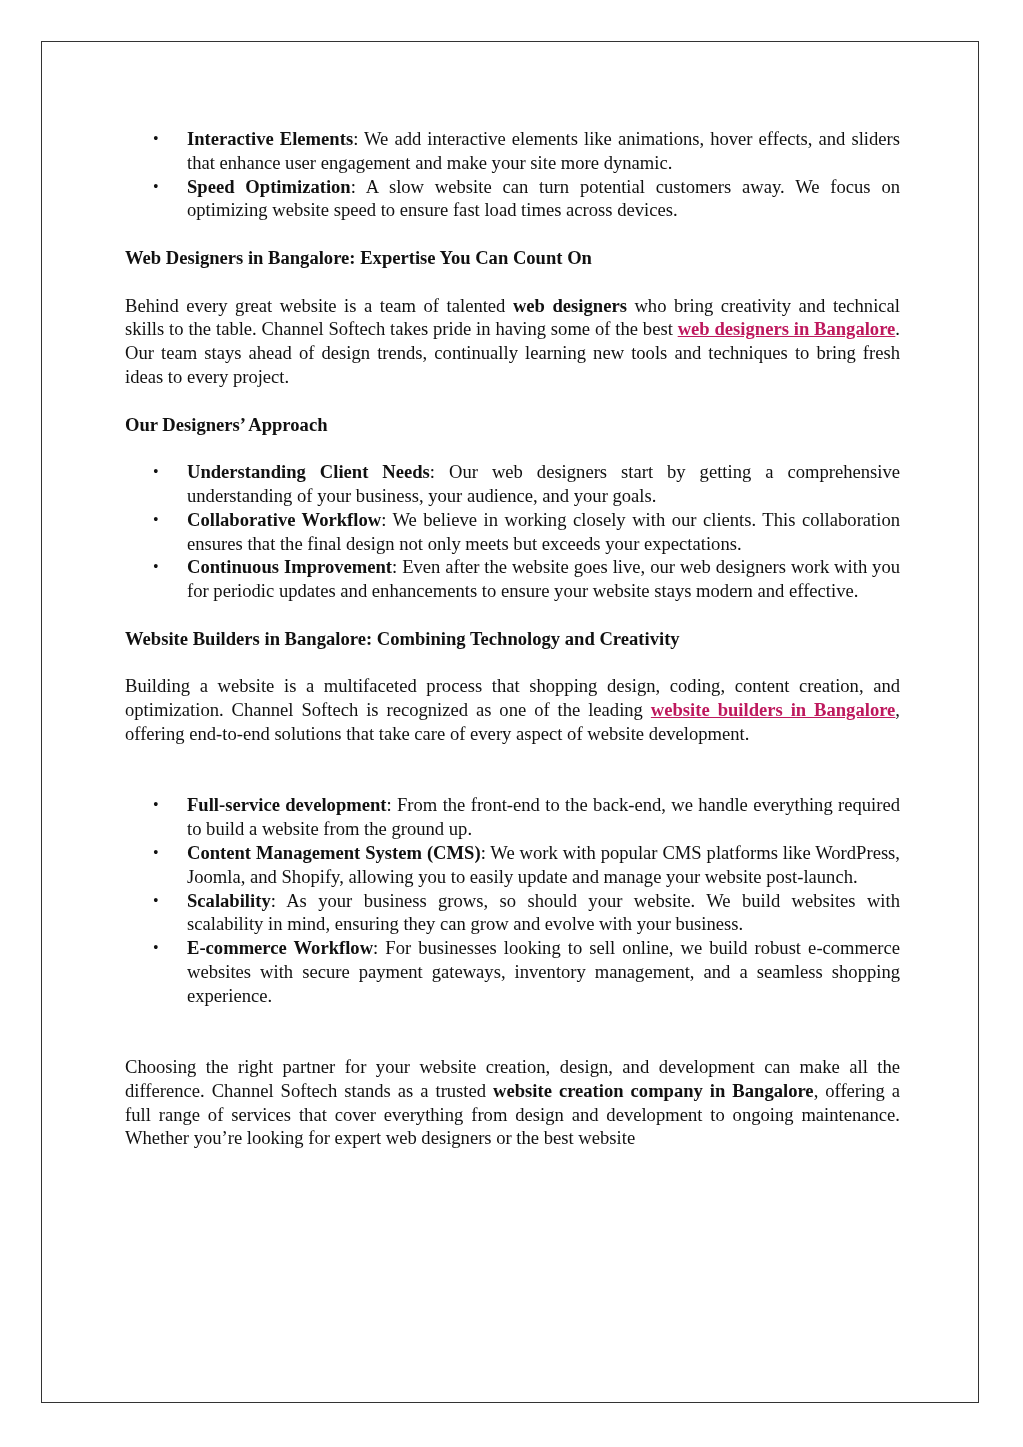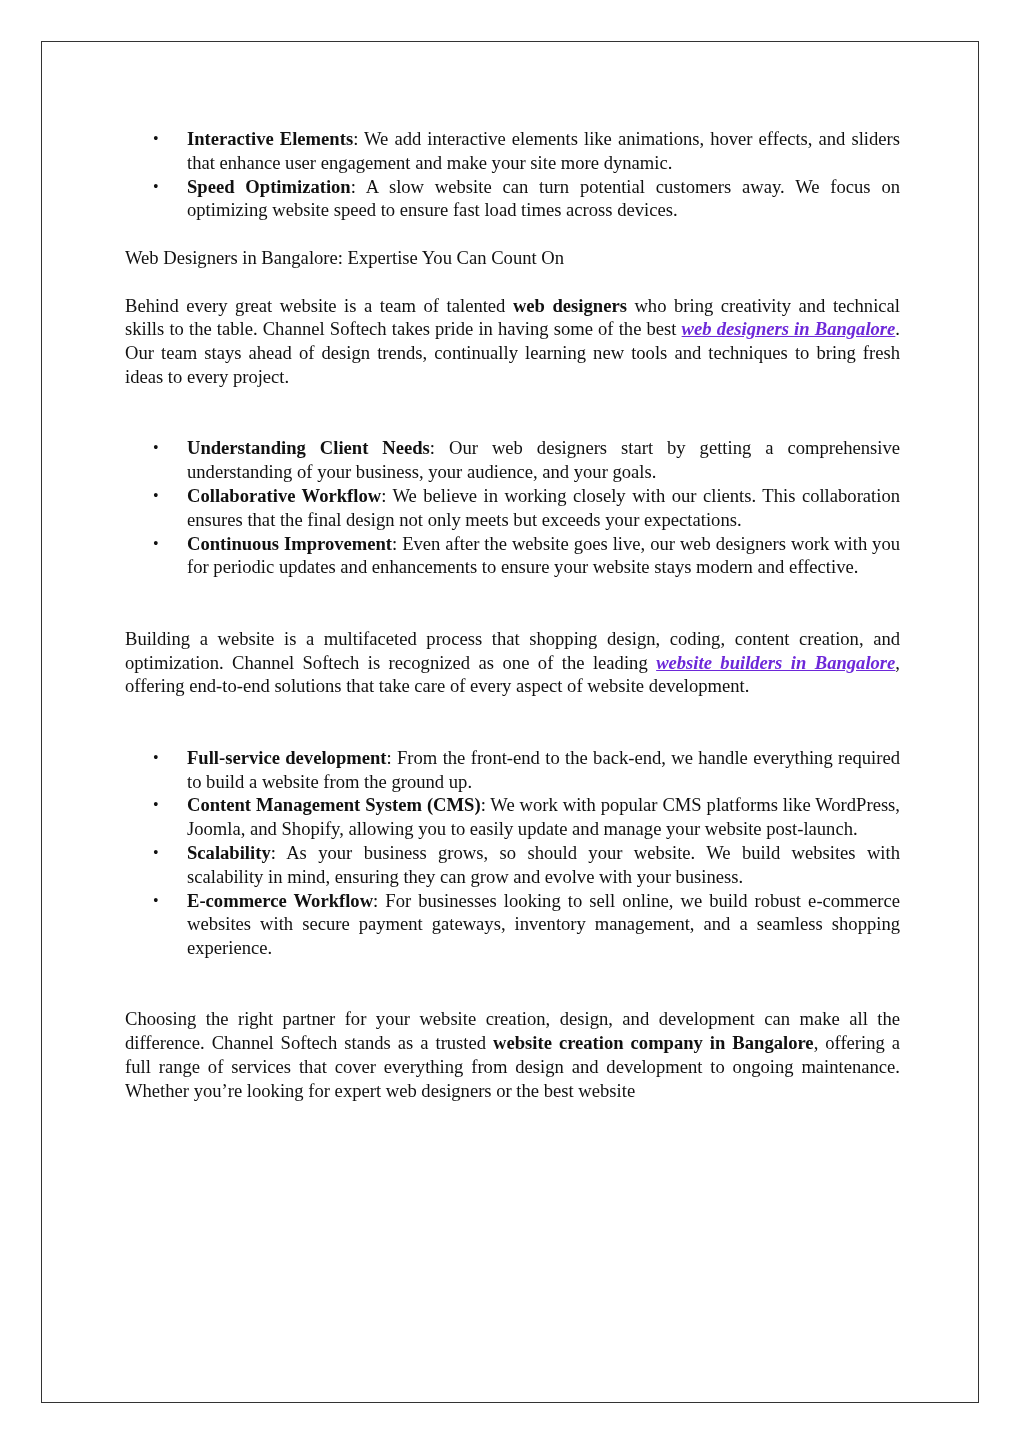--- a/index.html
+++ b/index.html
@@ -9,51 +9,53 @@
     border: 1px solid #333333; box-sizing: border-box; background: #fff;
   }
   .content {
     position: absolute; left: 83px; top: 85px; width: 775px;
     font-family: "Liberation Serif", serif; font-size: 18.6px; line-height: 23.8px;
     color: #111111; text-align: justify;
   }
   ul { margin: 0; padding: 0; list-style: none; }
   li { position: relative; padding-left: 62px; }
   li .bullet { position: absolute; left: 28px; top: 0; font-size: 16px; }
-  .h { font-weight: normal; margin: 0; }
+  .h { font-weight: bold; margin: 0; }
   p { margin: 0; }
   .gap { height: 23.8px; }
-  a { color: #6d28d9; font-weight: bold; text-decoration: underline; font-style: italic; }
+  a { color: #be185d; font-weight: bold; text-decoration: underline; }
   b { font-weight: bold; }
 </style>
 </head>
 <body>
 
 <div class="page">
   <div class="content">
 
     <ul>
       <li><span class="bullet">•</span><b>Interactive Elements</b><span>: We add interactive elements like animations, hover effects, and sliders that enhance user engagement and make your site more dynamic.</span></li>
       <li><span class="bullet">•</span><b>Speed Optimization</b><span>: A slow website can turn potential customers away. We focus on optimizing website speed to ensure fast load times across devices.</span></li>
     </ul>
     <div class="gap"></div>
 
     <p class="h">Web Designers in Bangalore: Expertise You Can Count On</p>
     <div class="gap"></div>
     <p><span>Behind every great website is a team of talented </span><b>web designers</b><span> who bring creativity and technical skills to the table. Channel Softech takes pride in having some of the best </span><a>web designers in Bangalore</a><span>. Our team stays ahead of design trends, continually learning new tools and techniques to bring fresh ideas to every project.</span></p>
     <div class="gap"></div>
 
+    <p class="h">Our Designers’ Approach</p>
     <div class="gap"></div>
     <ul>
       <li><span class="bullet">•</span><b>Understanding Client Needs</b><span>: Our web designers start by getting a comprehensive understanding of your business, your audience, and your goals.</span></li>
       <li><span class="bullet">•</span><b>Collaborative Workflow</b><span>: We believe in working closely with our clients. This collaboration ensures that the final design not only meets but exceeds your expectations.</span></li>
       <li><span class="bullet">•</span><b>Continuous Improvement</b><span>: Even after the website goes live, our web designers work with you for periodic updates and enhancements to ensure your website stays modern and effective.</span></li>
     </ul>
     <div class="gap"></div>
 
+    <p class="h">Website Builders in Bangalore: Combining Technology and Creativity</p>
     <div class="gap"></div>
     <p><span>Building a website is a multifaceted process that shopping design, coding, content creation, and optimization. Channel Softech is recognized as one of the leading </span><a>website builders in Bangalore</a><span>, offering end-to-end solutions that take care of every aspect of website development.</span></p>
     <div class="gap"></div>
 
     <div class="gap"></div>
     <ul>
       <li><span class="bullet">•</span><b>Full-service development</b><span>: From the front-end to the back-end, we handle everything required to build a website from the ground up.</span></li>
       <li><span class="bullet">•</span><b>Content Management System (CMS)</b><span>: We work with popular CMS platforms like WordPress, Joomla, and Shopify, allowing you to easily update and manage your website post-launch.</span></li>
       <li><span class="bullet">•</span><b>Scalability</b><span>: As your business grows, so should your website. We build websites with scalability in mind, ensuring they can grow and evolve with your business.</span></li>
       <li><span class="bullet">•</span><b>E-commerce Workflow</b><span>: For businesses looking to sell online, we build robust e-commerce websites with secure payment gateways, inventory management, and a seamless shopping experience.</span></li>

